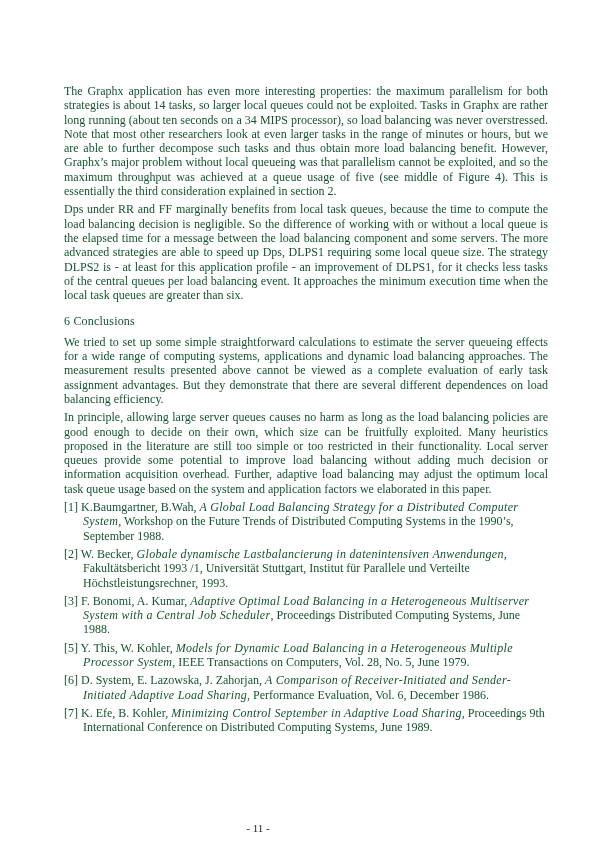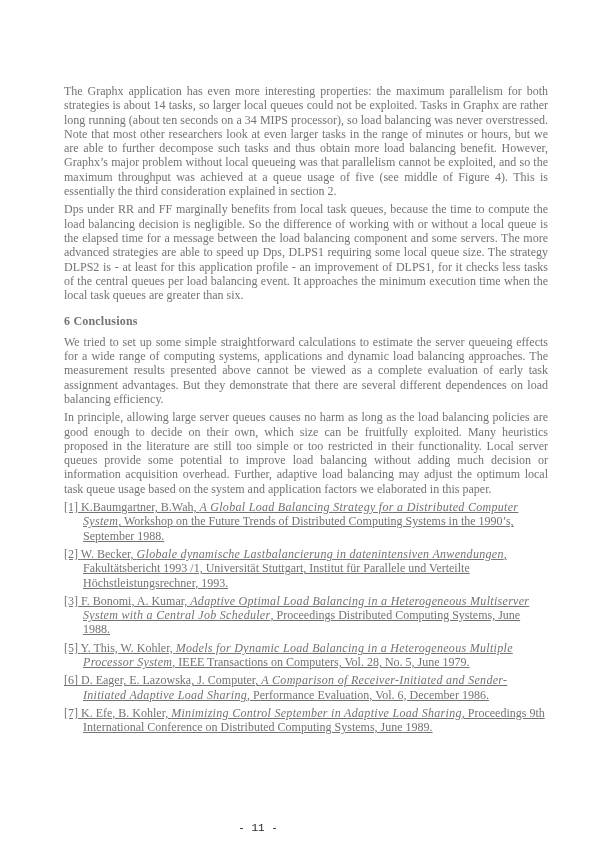--- a/index.html
+++ b/index.html
@@ -1,42 +1,42 @@
 <!DOCTYPE html>
 <html><head>
 <meta charset="utf-8">
 <style>
   html, body { margin: 0; padding: 0; background: #ffffff; }
   body { width: 612px; height: 866px; position: relative; overflow: hidden; }
   .page {
     position: absolute; left: 64px; top: 84px; width: 484px;
-    font-family: "Liberation Serif", serif; font-size: 12px; line-height: 14.3px; color: #737373;
+    font-family: "Liberation Serif", serif; font-size: 12px; line-height: 14.3px; color: #14532d;
   }
   p { margin: 0 0 4px 0; text-align: justify; }
-  h2 { font-family: "Liberation Serif", serif; font-size: 12px; font-weight: bold; margin: 12px 0 6px 0; letter-spacing: 0.2px; }
-  .refs { margin: 0; padding: 0; list-style: none; text-decoration: underline; }
+  h2 { font-family: "Liberation Serif", serif; font-size: 12px; font-weight: normal; margin: 12px 0 6px 0; letter-spacing: 0.2px; }
+  .refs { margin: 0; padding: 0; list-style: none; }
   .ref { margin: 0 0 4px 0; padding-left: 19px; text-indent: -19px; }
   .ref i { font-style: italic; letter-spacing: 0.3px; }
   .pagenum { position: absolute; left: 0; width: 516px; top: 822px; text-align: center;
-    font-family: Liberation Mono, monospace; font-size: 11px; color: #222; }
+    font-family: Liberation Serif, serif; font-size: 11px; color: #222; }
 </style>
 </head>
 <body>
 
 <div class="page">
   <p>The Graphx application has even more interesting properties: the maximum parallelism for both strategies is about 14 tasks, so larger local queues could not be exploited. Tasks in Graphx are rather long running (about ten seconds on a 34 MIPS processor), so load balancing was never overstressed. Note that most other researchers look at even larger tasks in the range of minutes or hours, but we are able to further decompose such tasks and thus obtain more load balancing benefit. However, Graphx’s major problem without local queueing was that parallelism cannot be exploited, and so the maximum throughput was achieved at a queue usage of five (see middle of Figure 4). This is essentially the third consideration explained in section 2.</p>
   <p>Dps under RR and FF marginally benefits from local task queues, because the time to compute the load balancing decision is negligible. So the difference of working with or without a local queue is the elapsed time for a message between the load balancing component and some servers. The more advanced strategies are able to speed up Dps, DLPS1 requiring some local queue size. The strategy DLPS2 is - at least for this application profile - an improvement of DLPS1, for it checks less tasks of the central queues per load balancing event. It approaches the minimum execution time when the local task queues are greater than six.</p>
 
   <h2>6 Conclusions</h2>
   <p>We tried to set up some simple straightforward calculations to estimate the server queueing effects for a wide range of computing systems, applications and dynamic load balancing approaches. The measurement results presented above cannot be viewed as a complete evaluation of early task assignment advantages. But they demonstrate that there are several different dependences on load balancing efficiency.</p>
   <p>In principle, allowing large server queues causes no harm as long as the load balancing policies are good enough to decide on their own, which size can be fruitfully exploited. Many heuristics proposed in the literature are still too simple or too restricted in their functionality. Local server queues provide some potential to improve load balancing without adding much decision or information acquisition overhead. Further, adaptive load balancing may adjust the optimum local task queue usage based on the system and application factors we elaborated in this paper.</p>
 
   <div class="refs">
     <div class="ref"><span>[1]</span> <span>K.Baumgartner, B.Wah, </span><i>A Global Load Balancing Strategy for a Distributed Computer System</i><span>, Workshop on the Future Trends of Distributed Computing Systems in the 1990’s, September 1988.</span></div>
     <div class="ref"><span>[2]</span> <span>W. Becker, </span><i>Globale dynamische Lastbalancierung in datenintensiven Anwendungen</i><span>, Fakultätsbericht 1993 /1, Universität Stuttgart, Institut für Parallele und Verteilte Höchstleistungsrechner, 1993.</span></div>
     <div class="ref"><span>[3]</span> <span>F. Bonomi, A. Kumar, </span><i>Adaptive Optimal Load Balancing in a Heterogeneous Multiserver System with a Central Job Scheduler</i><span>, Proceedings Distributed Computing Systems, June 1988.</span></div>
     <div class="ref"><span>[5]</span> <span>Y. This, W. Kohler, </span><i>Models for Dynamic Load Balancing in a Heterogeneous Multiple Processor System</i><span>, IEEE Transactions on Computers, Vol. 28, No. 5, June 1979.</span></div>
-    <div class="ref"><span>[6]</span> <span>D. Eager, E. Lazowska, J. Computer, </span><i>A Comparison of Receiver-Initiated and Sender-Initiated Adaptive Load Sharing</i><span>, Performance Evaluation, Vol. 6, December 1986.</span></div>
+    <div class="ref"><span>[6]</span> <span>D. System, E. Lazowska, J. Zahorjan, </span><i>A Comparison of Receiver-Initiated and Sender-Initiated Adaptive Load Sharing</i><span>, Performance Evaluation, Vol. 6, December 1986.</span></div>
     <div class="ref"><span>[7]</span> <span>K. Efe, B. Kohler, </span><i>Minimizing Control September in Adaptive Load Sharing</i><span>, Proceedings 9th International Conference on Distributed Computing Systems, June 1989.</span></div>
   </div>
 </div>
 
 <div class="pagenum">- 11 -</div>
 
 </body></html>

